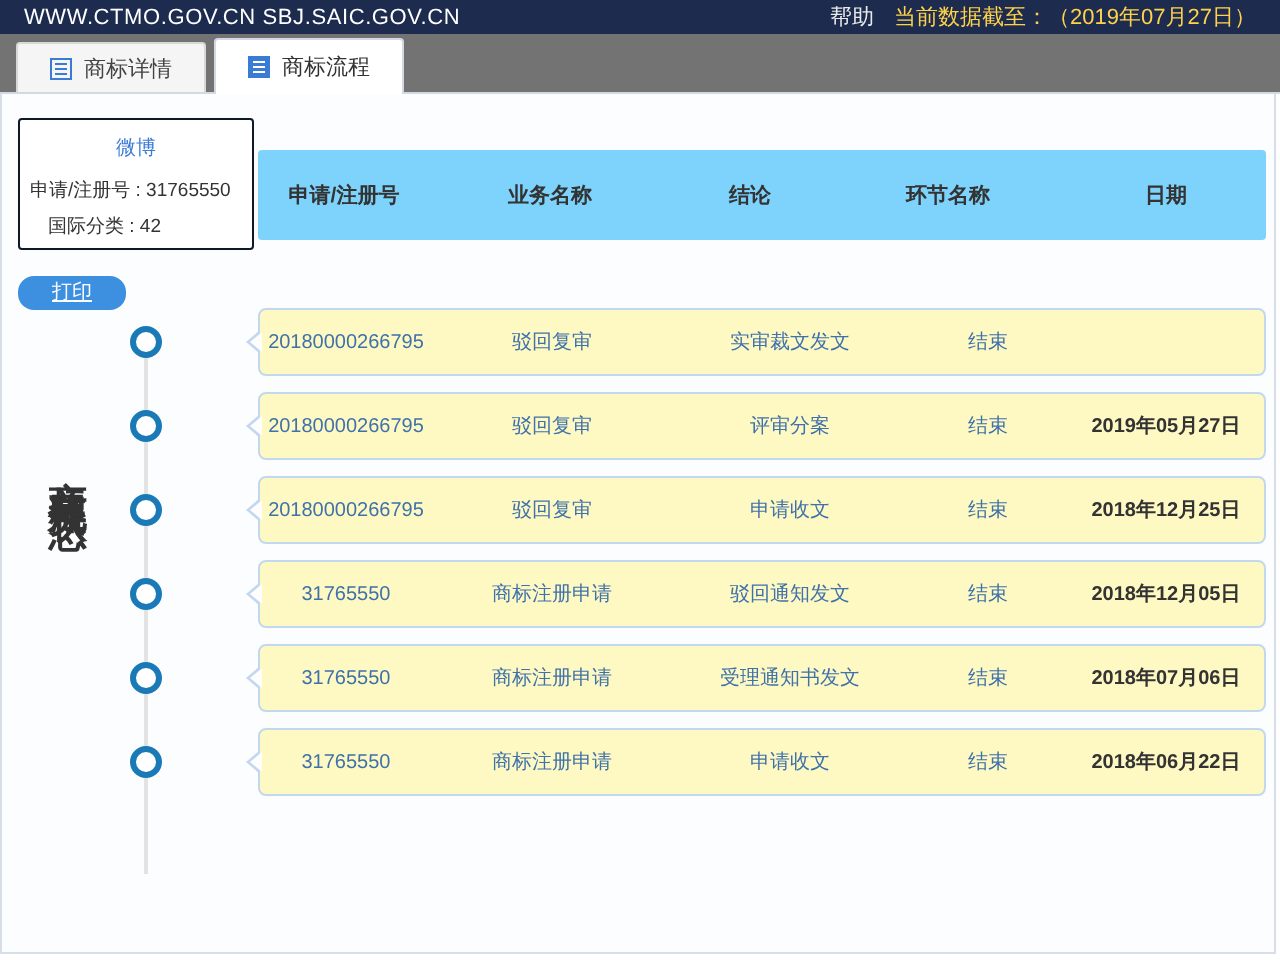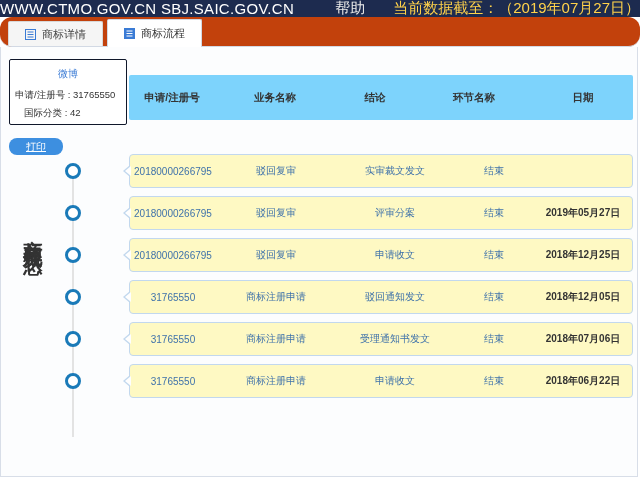--- a/index.html
+++ b/index.html
@@ -1,31 +1,31 @@
 <!DOCTYPE html>
 <html><head>
 <meta charset="utf-8">
 <style>
   html,body{margin:0;padding:0;background:#ffffff;}
   body{font-family:"Liberation Sans","DejaVu Sans",sans-serif;}
   .screen{position:relative;width:640px;height:482px;background:#ffffff;overflow:hidden;}
 
   
   .topbar{position:absolute;top:0;left:0;right:0;height:17px;background:#1d2b4f;
-    display:flex;align-items:center;justify-content:space-between;padding:0 0;
-    box-sizing:border-box;font-size:15px;}
+    display:flex;align-items:center;justify-content:space-between;padding:0 12px;
+    box-sizing:border-box;font-size:11px;}
   .topbar-site{color:#ffffff;letter-spacing:.3px;}
-  .topbar-right{display:flex;align-items:center;gap:28px;}
+  .topbar-right{display:flex;align-items:center;gap:10px;}
   .topbar-help{color:#e9e9e9;cursor:pointer;}
   .topbar-asof{color:#ffd24a;}
 
   
-  .tabstrip{position:absolute;top:17px;left:0;right:0;height:30px;background:#c2410c;
+  .tabstrip{position:absolute;top:17px;left:0;right:0;height:30px;background:#737373;
     border-bottom:1px solid #d2d9e4;display:flex;align-items:flex-end;gap:4px;
-    padding-left:8px;box-sizing:border-box;border-radius:12px;}
+    padding-left:8px;box-sizing:border-box;}
   .tab{position:relative;height:25px;display:flex;align-items:center;gap:6px;
     padding:0 16px;background:#f5f5f5;border:1px solid #d8d8d8;border-bottom:none;
     font-size:11px;color:#444;cursor:pointer;box-sizing:border-box;border-radius:2px 2px 0 0;}
   .tab.active{background:#ffffff;border-color:#d2d9e4;height:28px;margin-bottom:-1px;
     z-index:2;color:#333;}
   .tabicon{display:inline-block;width:11px;height:11px;}
 
   
   .content{position:absolute;top:47px;left:0;width:638px;height:430px;
     background:#fcfdfe;border:1px solid #d8dee8;border-top:none;box-sizing:border-box;}

